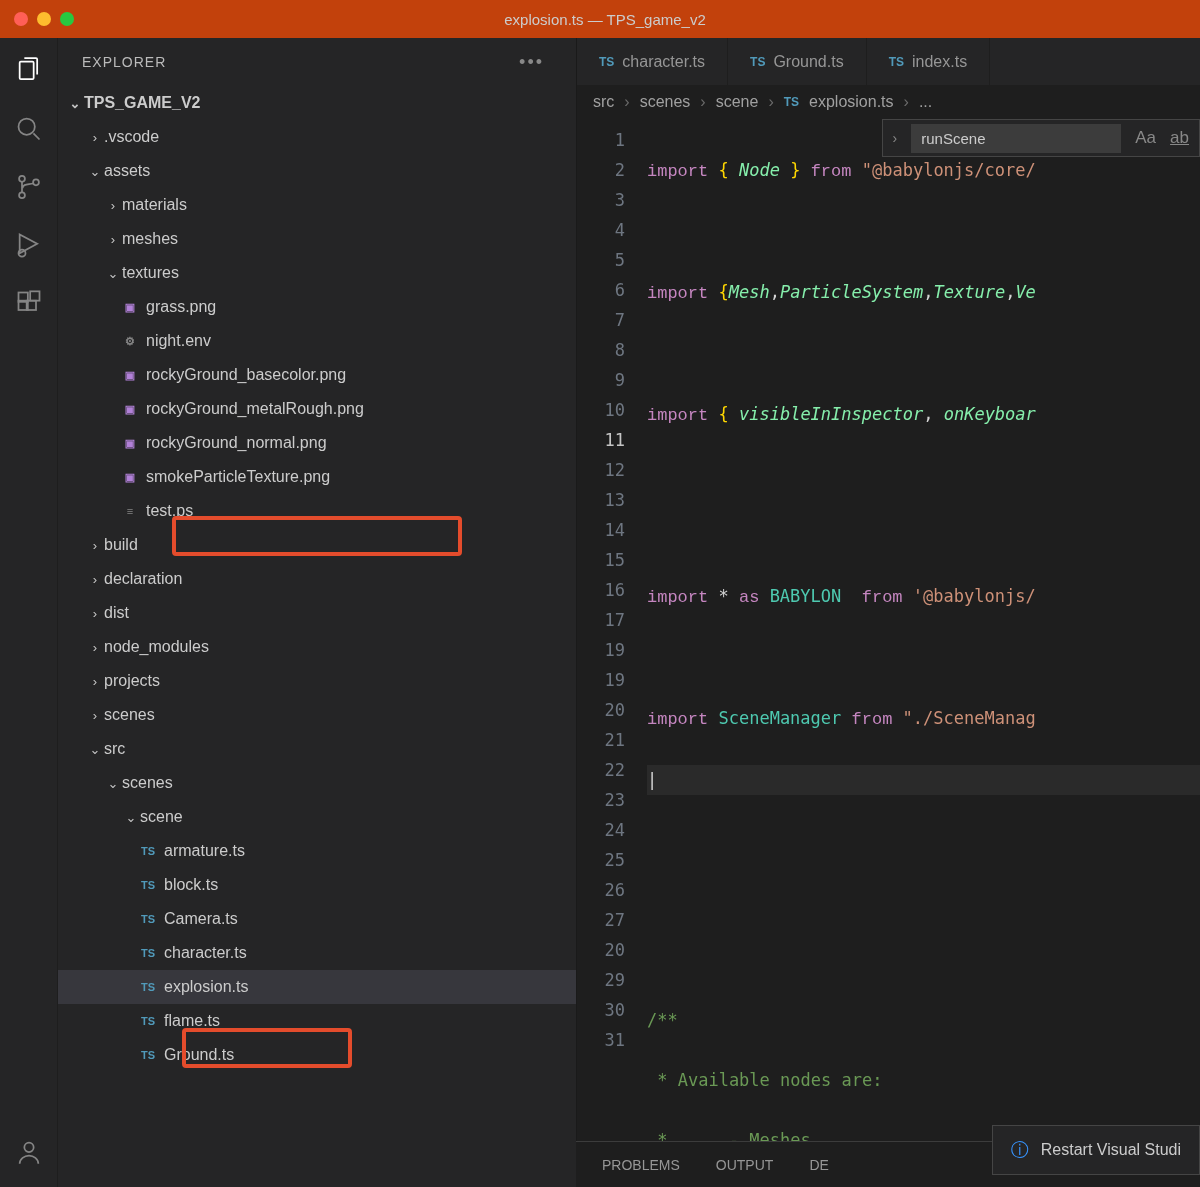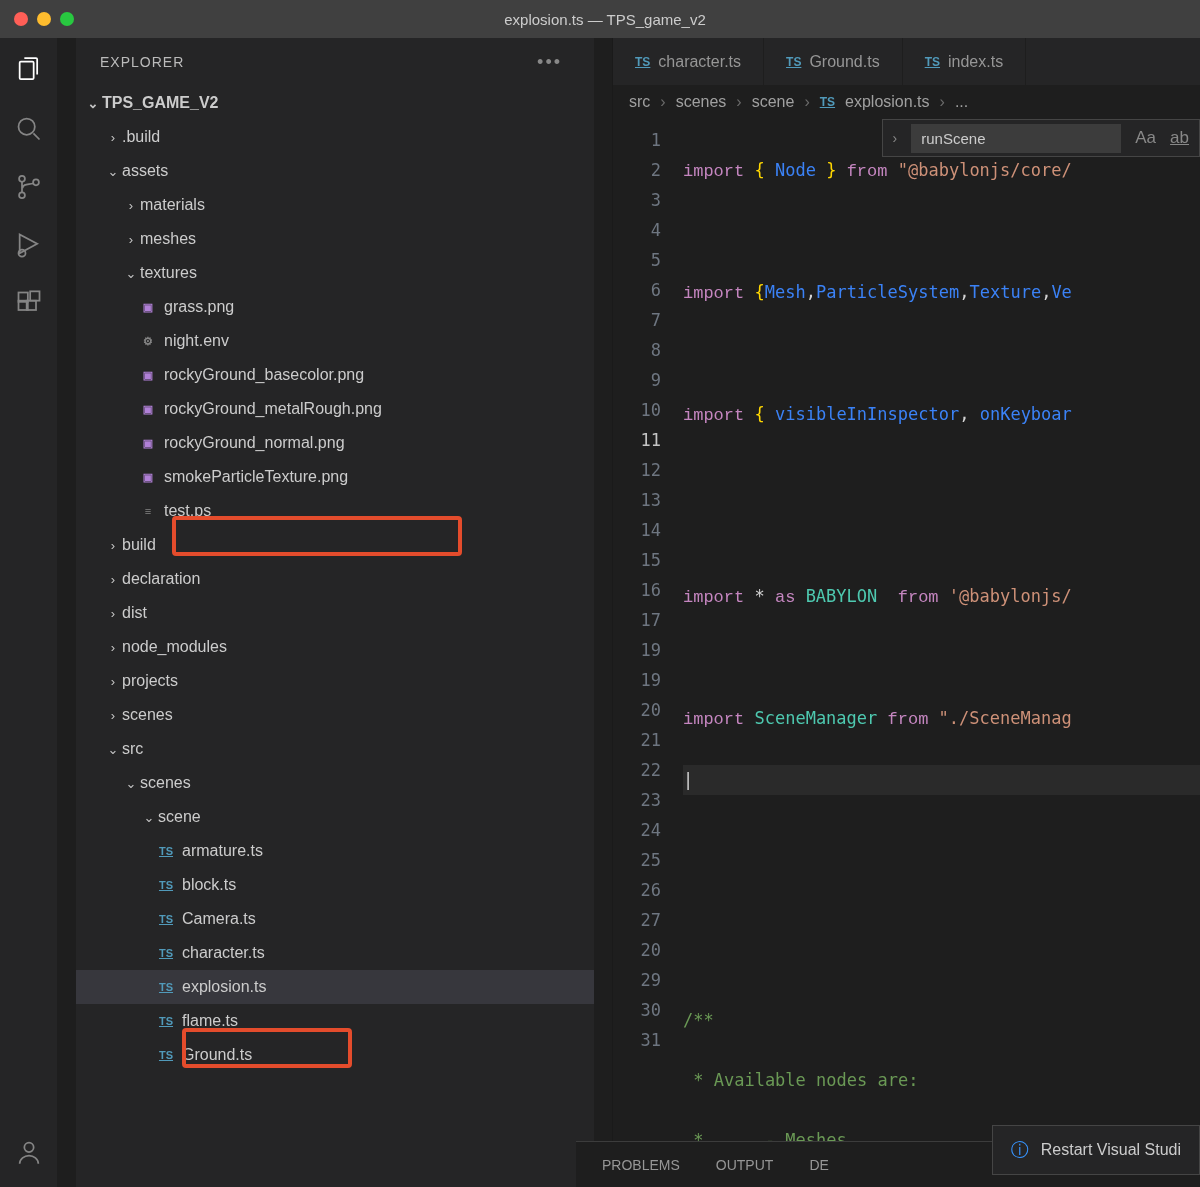--- a/index.html
+++ b/index.html
@@ -8,38 +8,38 @@
   color: #cccccc;
   font-family: -apple-system, BlinkMacSystemFont, "Segoe UI", sans-serif;
   font-size: 13px;
   width: 1200px;
   height: 1187px;
   overflow: hidden;
   position: relative;
 }
 .titlebar {
   height: 38px;
-  background: #404040;
+  background: #c2410c;
   display: flex;
   align-items: center;
   padding: 0 14px;
 }
 .traffic-lights { display: flex; gap: 9px; }
 .tl { width: 14px; height: 14px; border-radius: 50%; }
 .tl.red { background: #ff5f57; }
 .tl.yellow { background: #febc2e; }
 .tl.green { background: #28c840; }
 .title-text {
   flex: 1;
   text-align: center;
   color: #cccccc;
   font-size: 15px;
   padding-right: 50px;
 }
-.main { display: flex; height: calc(100% - 38px); gap: 18px; }
+.main { display: flex; height: calc(100% - 38px); }
 
 
 .activity-bar {
   width: 58px;
   background: #252526;
   display: flex;
   flex-direction: column;
   align-items: center;
   padding-top: 18px;
   gap: 28px;
@@ -100,21 +100,21 @@
   width: 20px;
   height: 20px;
   margin-right: 6px;
   display: flex;
   align-items: center;
   justify-content: center;
   font-size: 11px;
   font-weight: bold;
 }
 .tree-row .label { color: #cccccc; }
-.ts-icon { color: #519aba; font-weight:700; font-size:12px;text-decoration:underline; }
+.ts-icon { color: #519aba; font-weight:700; font-size:12px; }
 .img-icon { color: #b180d7; }
 .gear-icon { color: #858585; }
 .eq-icon { color: #858585; font-size:14px;}
 
 .highlight-box {
   border: 4px solid #e44c2c;
   border-radius: 4px;
   position: absolute;
   pointer-events: none;
 }
@@ -195,21 +195,21 @@
   width: 70px;
   text-align: right;
   color: #6e7681;
   padding-right: 22px;
 }
 .gutter .ln { height: 30px; }
 .gutter .ln.active { color: #c5c5c5; }
 .code { flex:1; white-space: pre; color: #d4d4d4; overflow: hidden;}
 .kw { color: #c586c0; font-family: Liberation Mono, monospace; }
 .br { color: #ffd700; }
-.id { color: #3b82f6; }
+.id { color: #86efac; font-style: italic; }
 .fn { color: #4ec9b0; }
 .str { color: #ce9178; }
 .cmt { color: #6a9955; }
 .op { color: #d4d4d4; }
 .cursor-line { background: #2a2a2a; }
 
 .panel-tabs {
   position: absolute;
   bottom: 0;
   left: 576px;
@@ -303,21 +303,21 @@
       <span class="spacer"></span>
       <span class="dots">•••</span>
     </div>
     <div class="tree">
       <div class="tree-row root" style="padding-left:8px">
           <span class="chev">⌄</span>
           <span class="label">TPS_GAME_V2</span>
         </div>
       <div class="tree-row" style="padding-left:28px">
           <span class="chev">›</span>
-          <span class="label">.build</span>
+          <span class="label">.vscode</span>
         </div>
       <div class="tree-row" style="padding-left:28px">
           <span class="chev">⌄</span>
           <span class="label">assets</span>
         </div>
       <div class="tree-row" style="padding-left:46px">
           <span class="chev">›</span>
           <span class="label">materials</span>
         </div>
       <div class="tree-row" style="padding-left:46px">

